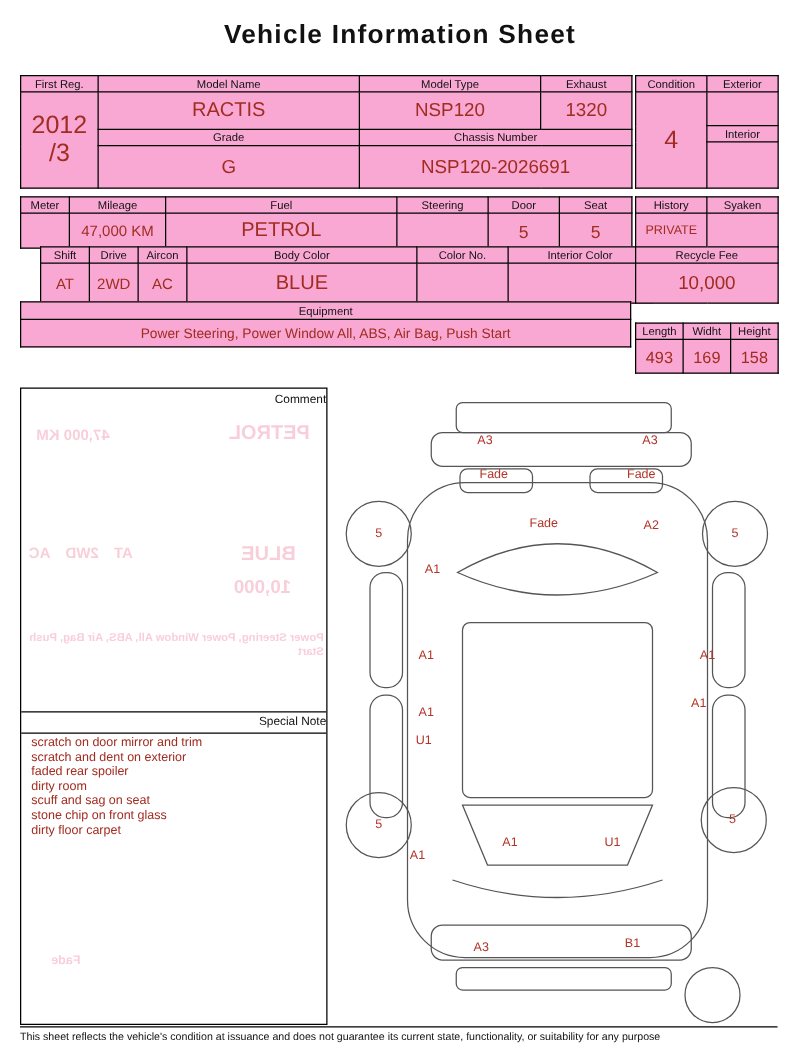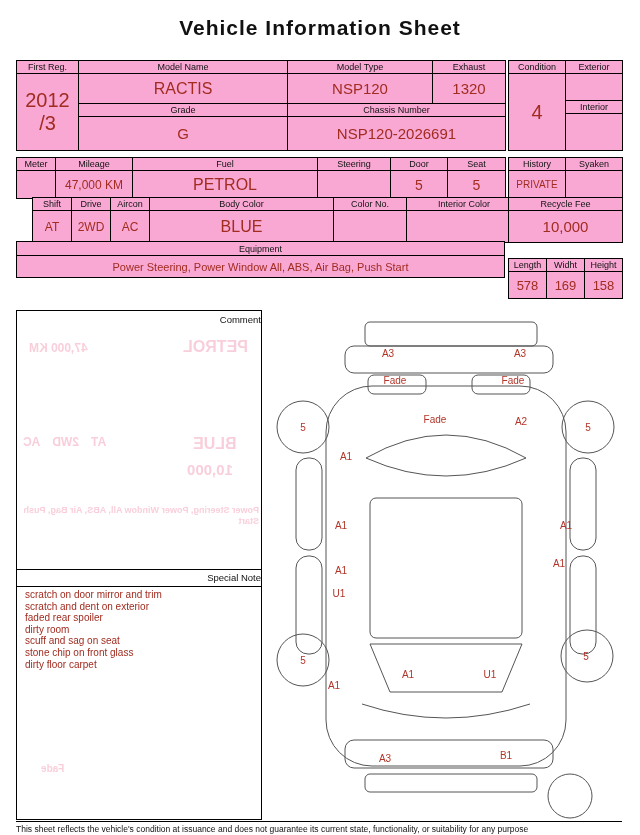--- a/index.html
+++ b/index.html
@@ -202,21 +202,21 @@
         <col style="width:38px">
         <col style="width:38px">
       </colgroup>
     <tbody>
         <tr style="height:13px">
       <td class="lbl">Length</td>
       <td class="lbl">Widht</td>
       <td class="lbl">Height</td>
     </tr>
     <tr style="height:27px">
-      <td class="val v13">578</td>
+      <td class="val v13">493</td>
       <td class="val v13">169</td>
       <td class="val v13">158</td>
     </tr>
   </tbody>
     </table>
 
   <div class="comment-box">
     <div class="box-header" style="top:3px;">Comment</div>
 
     <div class="ghost" style="left:12px; top:30px; font-size:12px;">47,000 KM</div>

